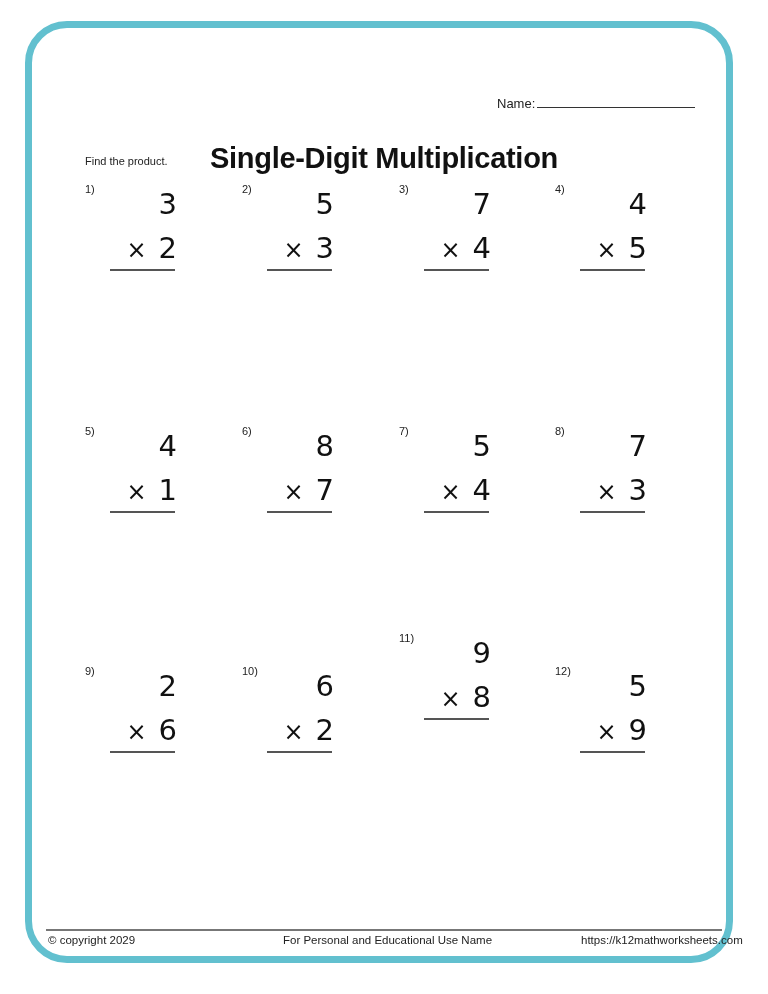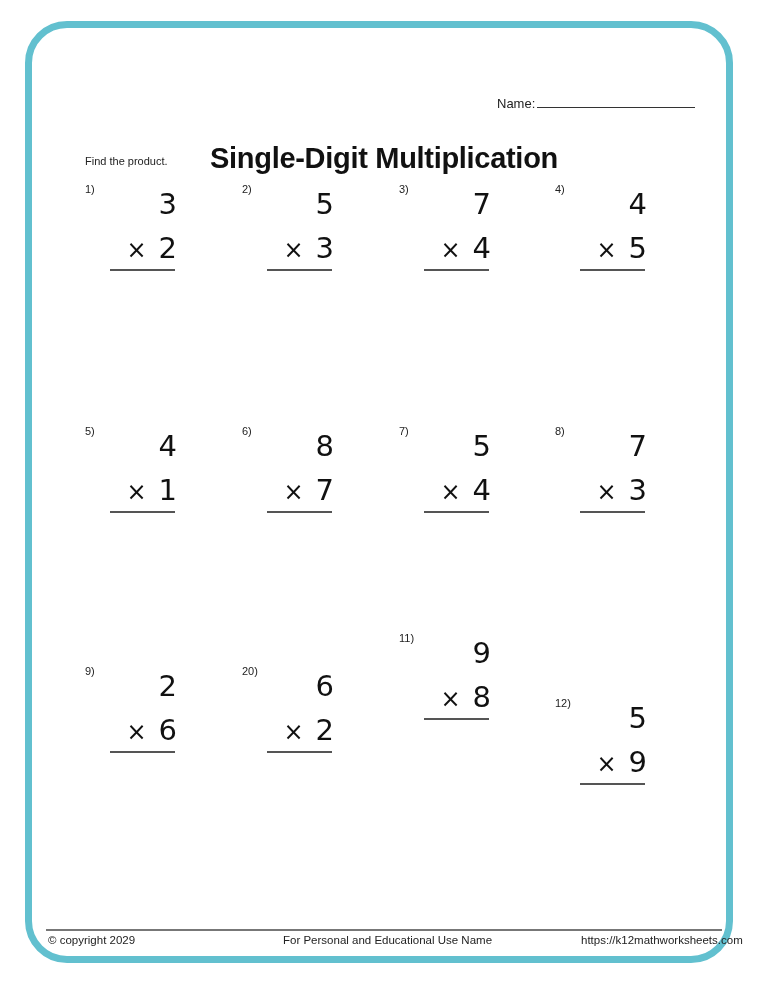--- a/index.html
+++ b/index.html
@@ -82,32 +82,32 @@
       <span class="bot"><span class="op">×</span><span>3</span></span>
       <div class="rule"></div>
     </div>
     <div class="problem" style="left: 85px; top: 665px;">
       <span class="pnum">9)</span>
       <span class="top">2</span>
       <span class="bot"><span class="op">×</span><span>6</span></span>
       <div class="rule"></div>
     </div>
     <div class="problem" style="left: 242px; top: 665px;">
-      <span class="pnum">20)</span>
+      <span class="pnum">10)</span>
       <span class="top">6</span>
       <span class="bot"><span class="op">×</span><span>2</span></span>
       <div class="rule"></div>
     </div>
     <div class="problem" style="left: 399px; top: 632px;">
       <span class="pnum">11)</span>
       <span class="top">9</span>
       <span class="bot"><span class="op">×</span><span>8</span></span>
       <div class="rule"></div>
     </div>
-    <div class="problem" style="left: 555px; top: 665px; margin-top: 32px;">
+    <div class="problem" style="left: 555px; top: 665px;">
       <span class="pnum">12)</span>
       <span class="top">5</span>
       <span class="bot"><span class="op">×</span><span>9</span></span>
       <div class="rule"></div>
     </div>
   </div>
 
 <div class="footer-rule"></div>
 <div class="footer" style="left:48px;">© copyright 2029</div>
 <div class="footer" style="left:283px;">For Personal and Educational Use Name</div>

